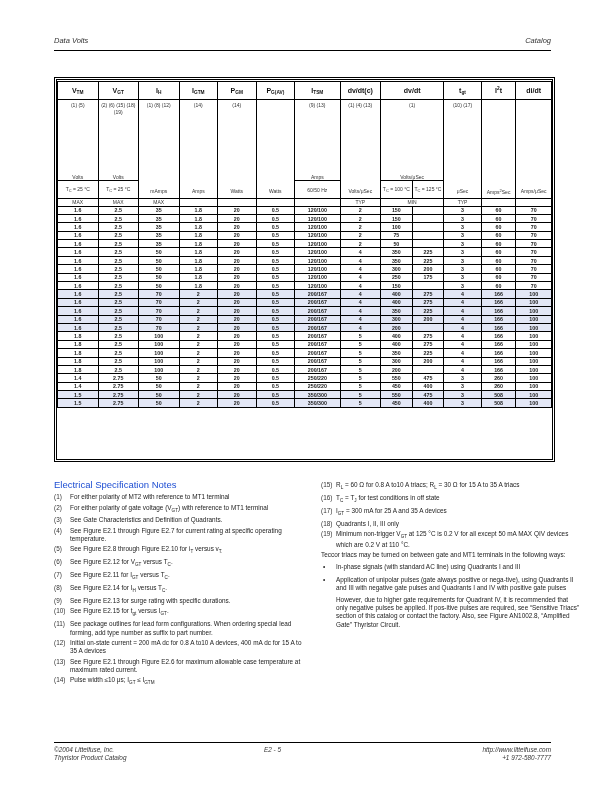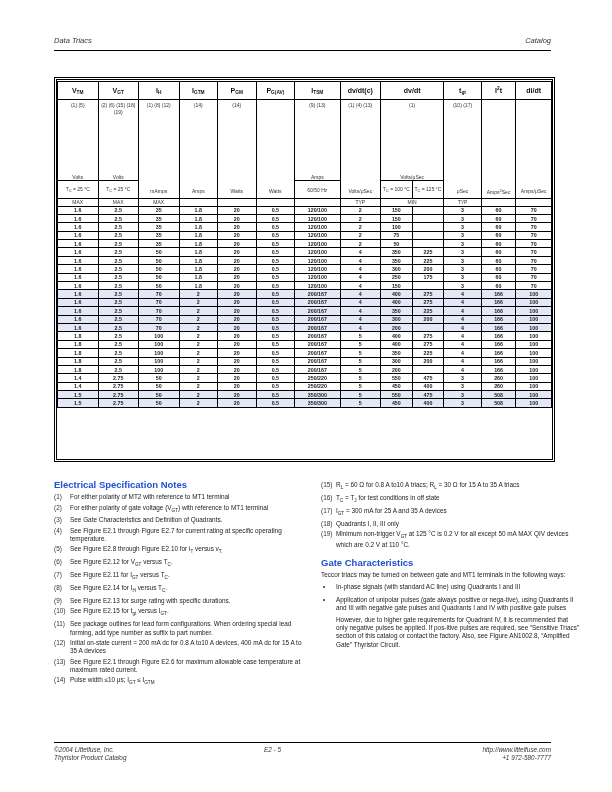--- a/index.html
+++ b/index.html
@@ -25,21 +25,21 @@
   table.spec tr.datarow td { height: 8.4px; font-weight: bold; font-size: 5.3px; color: #222; }
   table.spec tr.datarow.hl td { background: #e3e7f6; }
   table.spec td.nobottom { border-bottom: none; }
   table.spec td.notop { border-top: none; }
   .sub { font-size: 4px; vertical-align: -1px; }
   .sup { font-size: 4px; vertical-align: 2px; }
 
   .col { position: absolute; font-size: 6.4px; line-height: 8.2px; color: #222; }
   .col-left { left: 54px; top: 481px; width: 256px; }
   .col-right { left: 321px; top: 481px; width: 260px; }
-  h2.section { font-size: 9.5px; font-weight: bold; color: #1f4fd3; margin-bottom: 4px; }
+  h2.section { font-size: 9.5px; font-weight: normal; color: #1f4fd3; margin-bottom: 4px; }
   .note { display: flex; margin-bottom: 2.2px; }
   .note .num { width: 16px; flex: 0 0 16px; color: #333; }
   .col-right .note .num { width: 15px; flex: 0 0 15px; }
   .note .txt { flex: 1; }
   .s { font-size: 4.6px; vertical-align: -1.5px; }
   .gate-title { margin-top: 10px; }
   .para { margin-bottom: 4px; }
   .bullet { display: flex; margin-bottom: 4px; }
   .bullet .dot { width: 15px; flex: 0 0 15px; padding-left: 2px; }
   .bullet .txt { flex: 1; }
@@ -50,21 +50,21 @@
   .page-footer .fc { position: absolute; left: 210px; top: 3px; }
   .page-footer .fr { position: absolute; right: 0; top: 3px; text-align: right; }
   .page-header, .page-footer { left: 54px; width: 497px; }
   .table-frame { left: 54px; width: 501px; }
   table.spec { left: 57px; width: 495px; }
 </style>
 </head>
 <body>
 
 <div class="page-header">
-  <span class="left">Data Triacs</span>
+  <span class="left">Data Volts</span>
   <span class="right">Catalog</span>
 </div>
 
 <div class="table-frame"></div>
 
 <table class="spec">
   <colgroup>
     <col style="width:8.2%">
       <col style="width:8.2%">
       <col style="width:8.2%">
@@ -602,21 +602,20 @@
       </div>
       <div class="note">
         <span class="num">(18)</span>
         <span class="txt">Quadrants I, II, III only</span>
       </div>
       <div class="note">
         <span class="num">(19)</span>
         <span class="txt"><span>Minimum non-trigger V</span><span class="s">GT</span><span> at 125 °C is 0.2 V for all except 50 mA MAX QIV devices which are 0.2 V at 110 °C.</span></span>
       </div>
     </div>
-  <h2 class="section gate-title">Gate Characteristics</h2>
   <p class="para">Teccor triacs may be turned on between gate and MT1 terminals in the following ways:</p>
   <div class="bullet">
     <span class="dot">•</span>
     <span class="txt">In-phase signals (with standard AC line) using Quadrants I and III</span>
   </div>
   <div class="bullet">
     <span class="dot">•</span>
     <span class="txt">Application of unipolar pulses (gate always positive or nega-tive), using Quadrants II and III with negative gate pulses and Quadrants I and IV with positive gate pulses</span>
   </div>
   <p class="para indent-para">However, due to higher gate requirements for Quadrant IV, it is recommended that only negative pulses be applied. If pos-itive pulses are required, see “Sensitive Triacs” section of this catalog or contact the factory. Also, see Figure AN1002.8, “Amplified Gate” Thyristor Circuit.</p>

